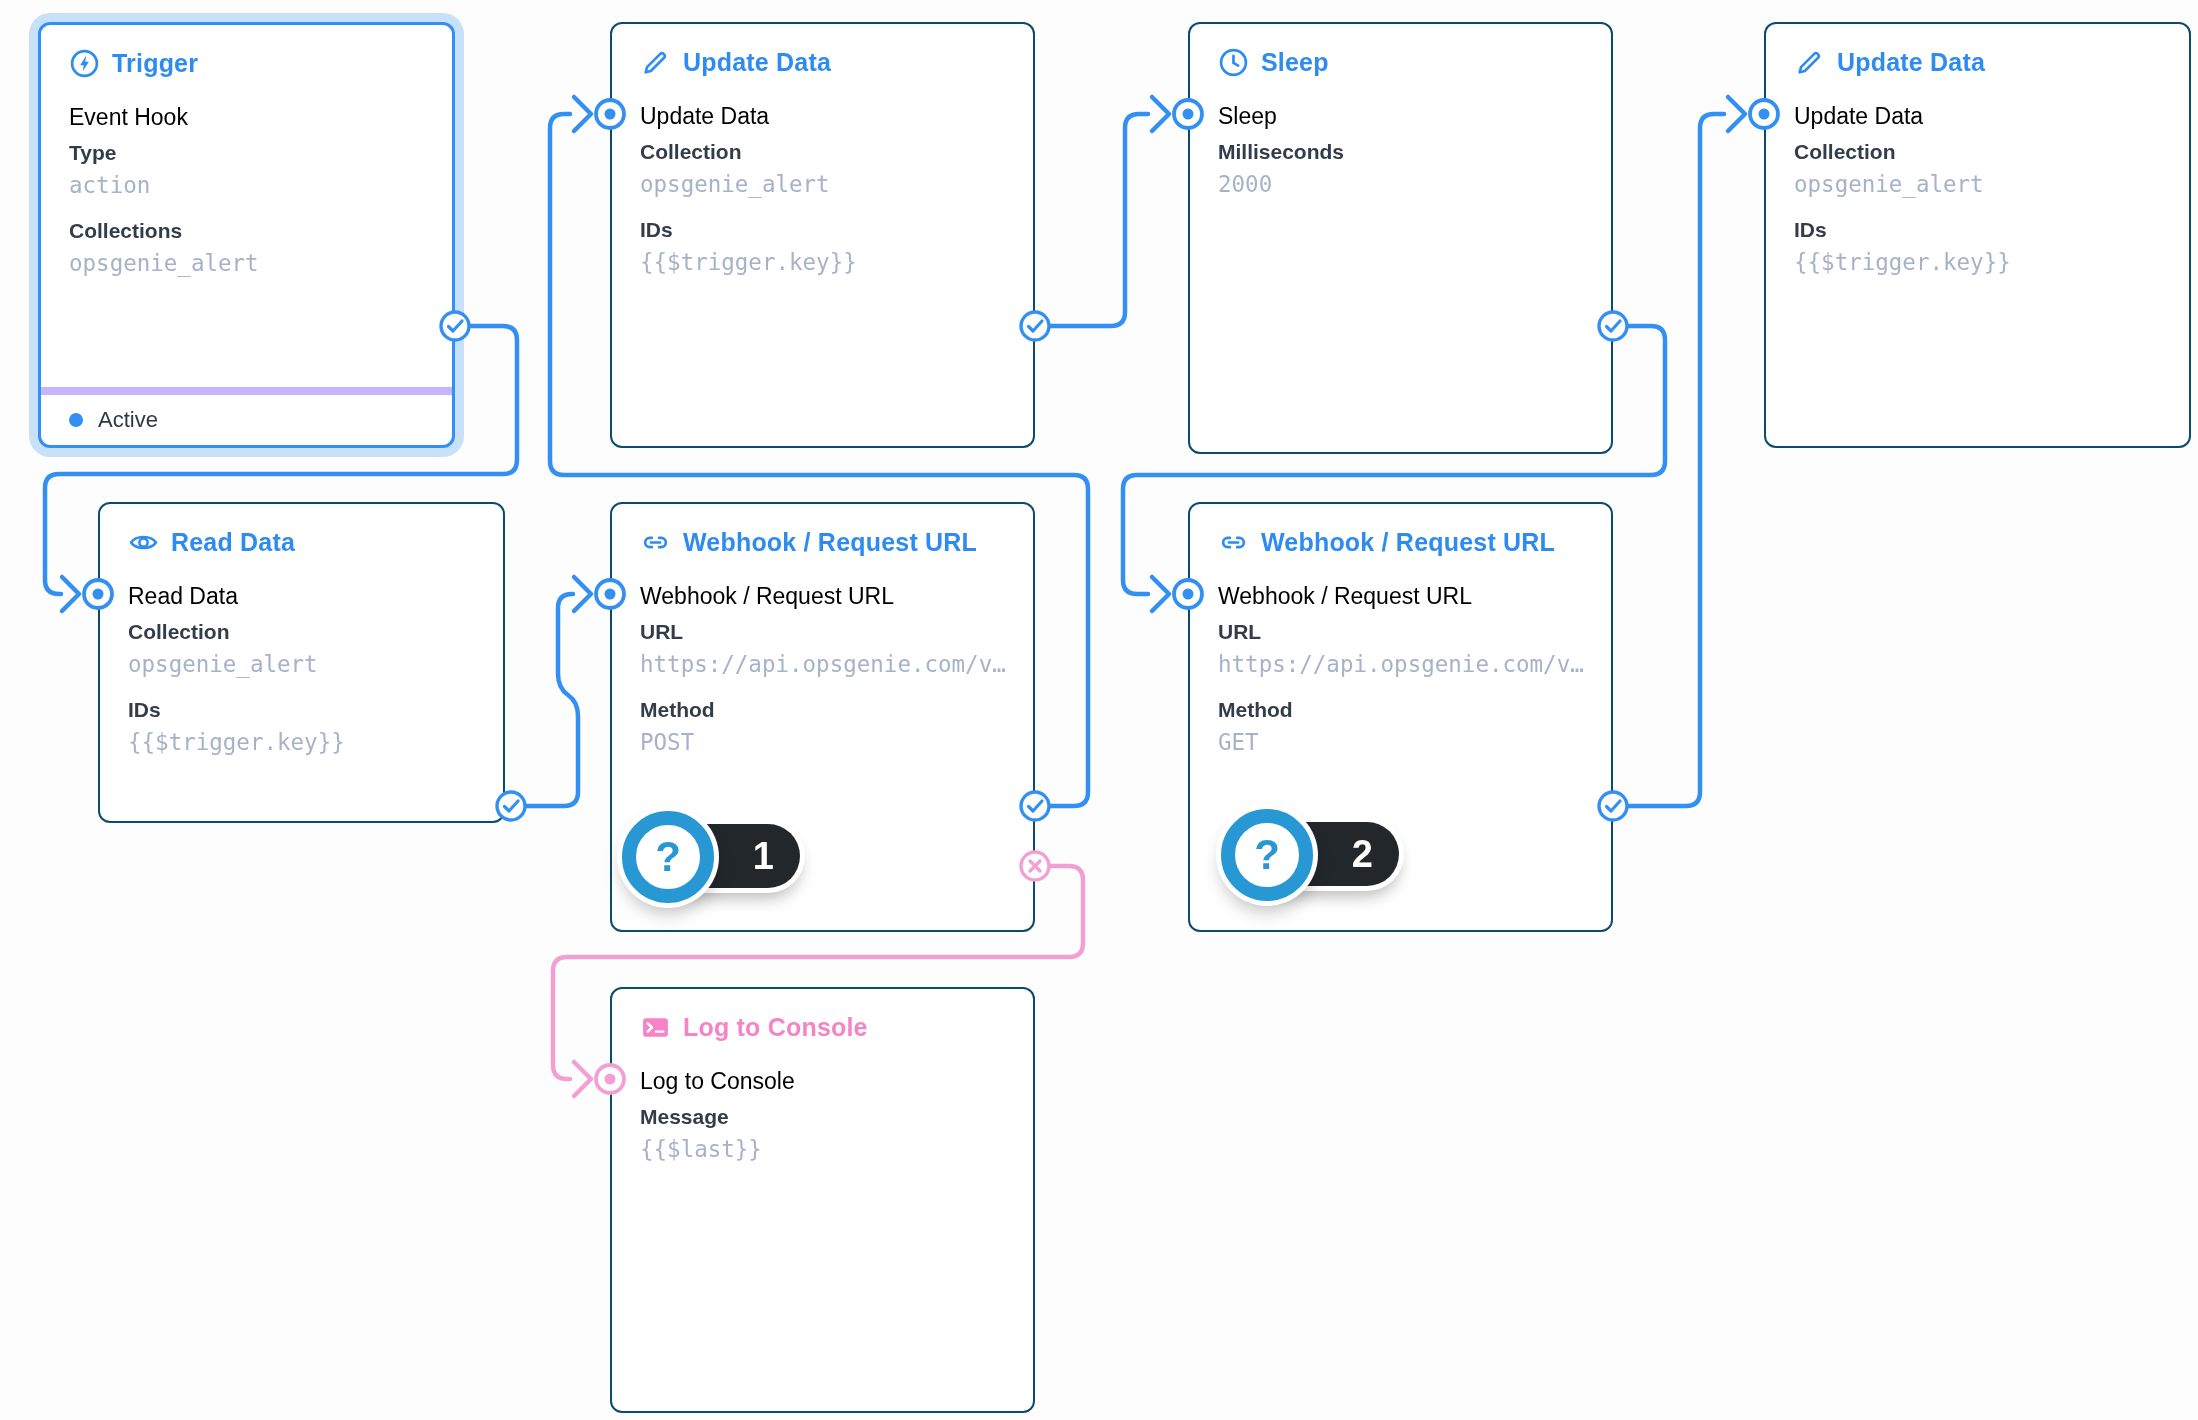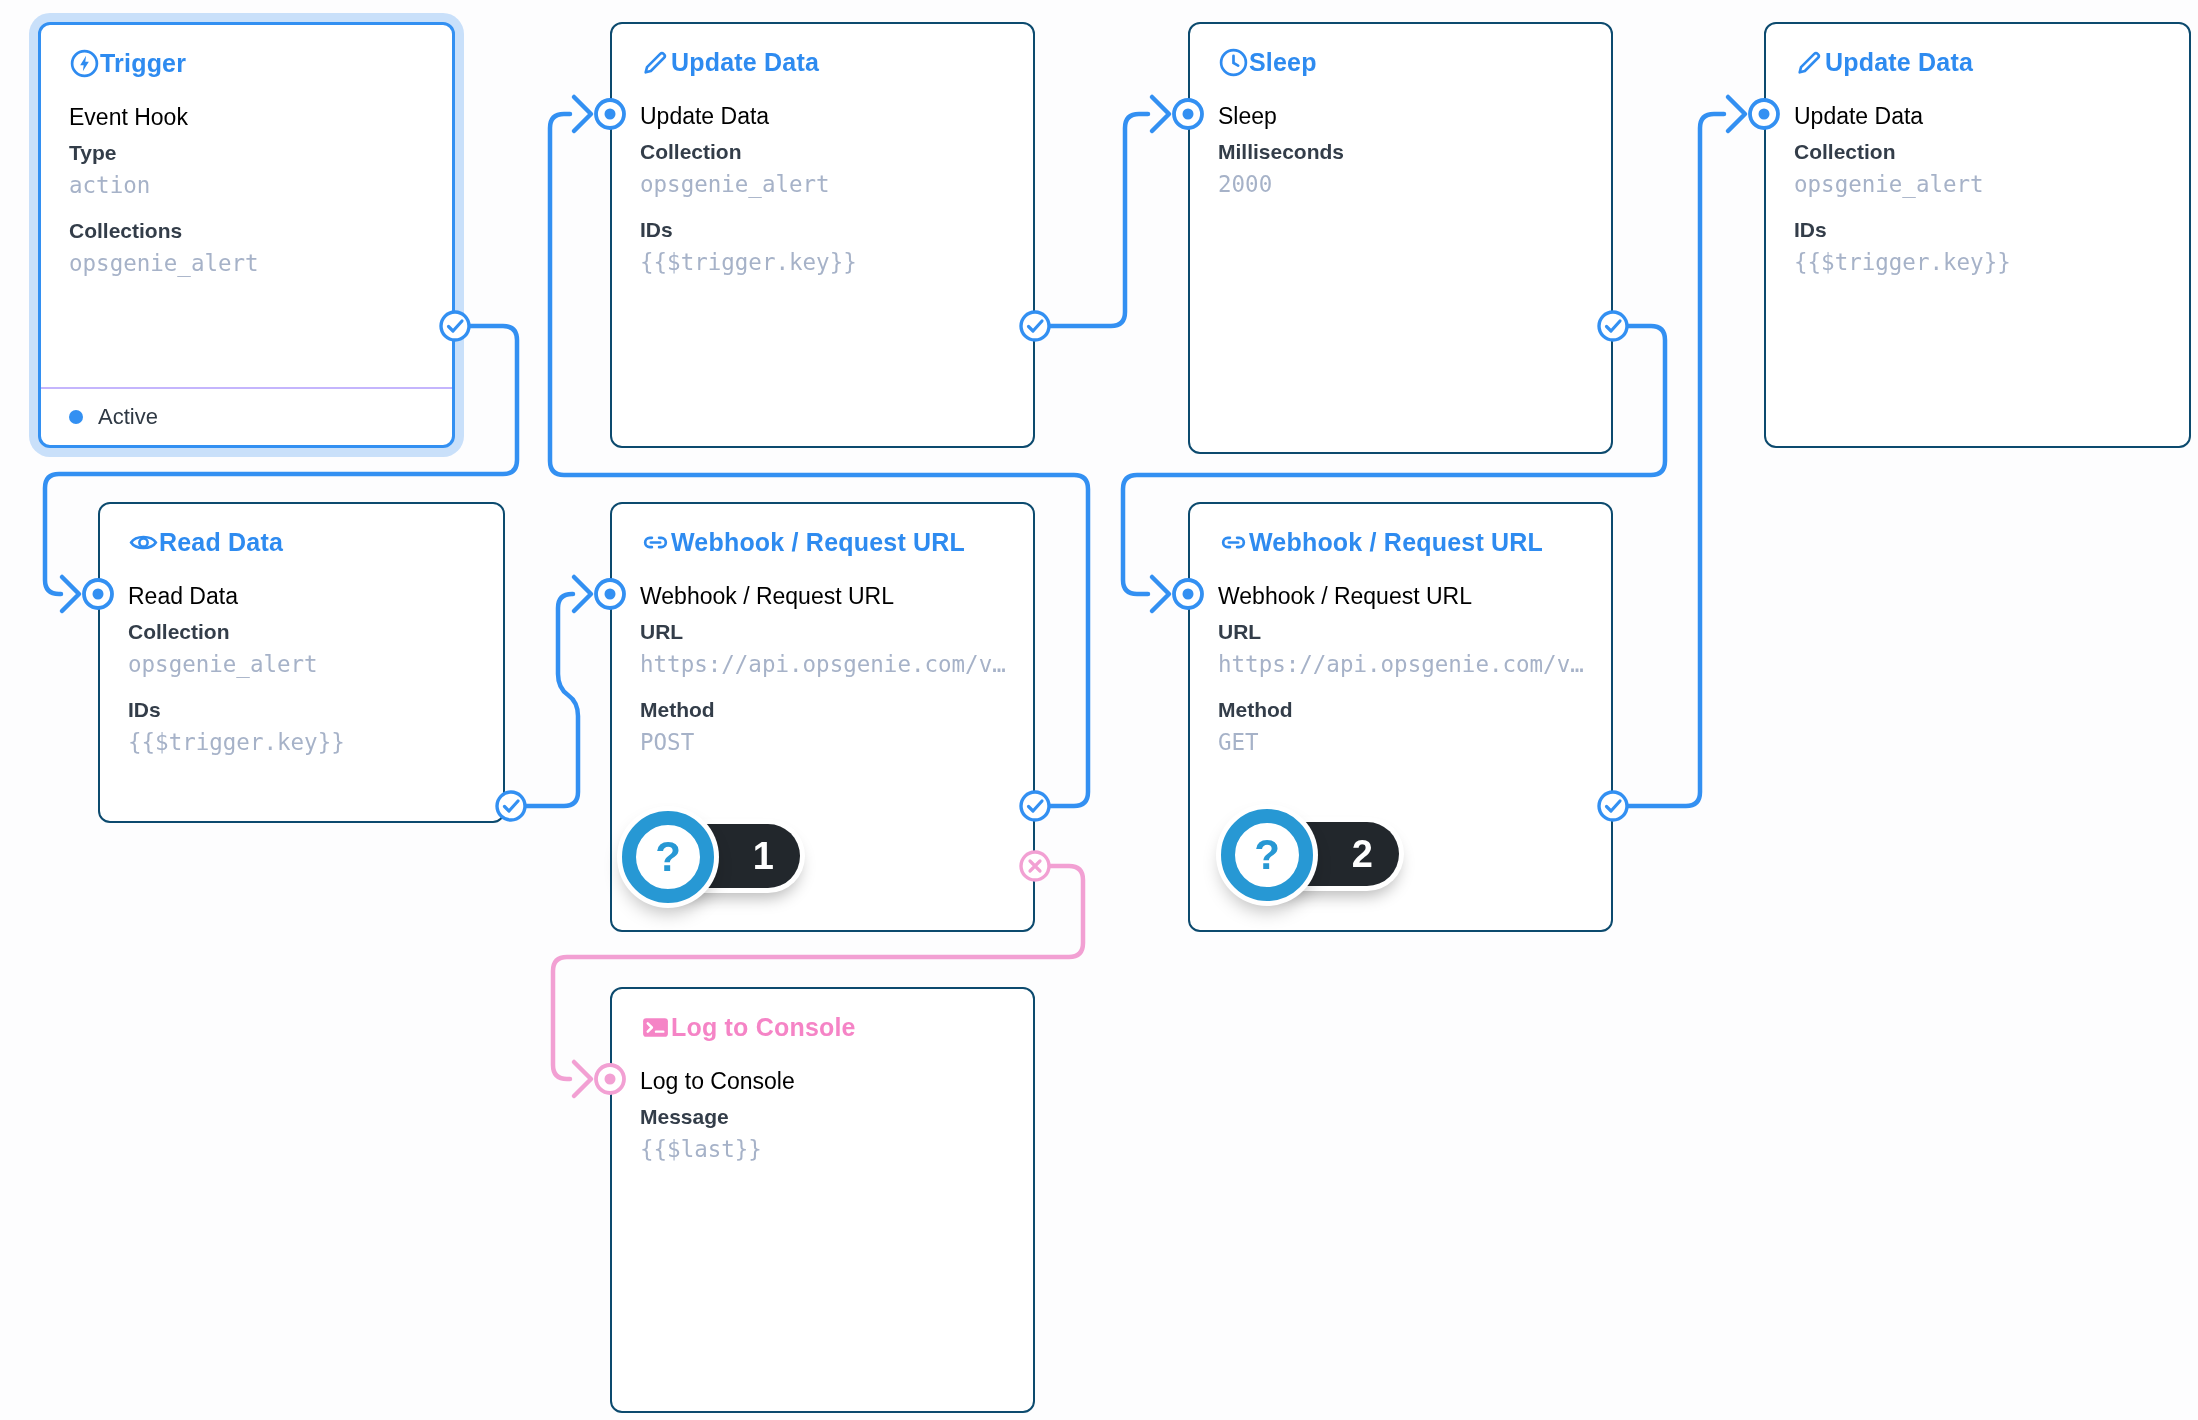--- a/index.html
+++ b/index.html
@@ -10,32 +10,32 @@
   }
   
   .node{
     position:absolute;background:#FFFFFF;border:2px solid #0c4a6e;
     border-radius:12px;box-sizing:border-box;z-index:2;
   }
   .node.selected{
     border:3px solid #3390F2;border-radius:12px;
     box-shadow:0 0 0 9px #C9E0FA;
   }
-  .card-head{display:flex;align-items:center;padding:20px 28px 0 28px;height:36px;}
+  .card-head{display:flex;align-items:center;gap:12px;padding:20px 28px 0 28px;height:36px;}
   .card-head .hicon{flex:0 0 auto;width:31px;height:31px;}
   .card-title{font-size:25px;font-weight:700;color:#2E8BF0;letter-spacing:.2px;white-space:nowrap;}
   .node.pink .card-title{color:#F584C6;}
   .node-name{margin:20px 28px 0 28px;height:32px;line-height:32px;font-size:23px;color:#000000;white-space:nowrap;}
   .fields{margin:4px 28px 0 28px;}
   .field + .field{margin-top:13px;}
   .flabel{height:32px;line-height:32px;font-size:21px;font-weight:700;color:#333D49;}
   .fvalue{height:33px;line-height:33px;font-size:22.5px;color:#A6B2C8;
     font-family:"DejaVu Sans Mono", monospace;white-space:nowrap;overflow:hidden;}
   .card-footer{
-    position:absolute;left:0;right:0;bottom:0;height:58px;border-top:2px solid #c4b5fd;
+    position:absolute;left:0;right:0;bottom:0;height:58px;border-top:8px solid #c4b5fd;
     display:flex;align-items:center;gap:15px;padding:0 28px;box-sizing:border-box;
   }
   .status-dot{width:14px;height:14px;border-radius:50%;background:#3390F2;}
   .status-text{font-size:22px;color:#2F3944;}
   
   .n0{left:38px; top:22px; width:417px;height:426px;}
   .n1{left:610px;top:22px; width:425px;height:426px;}
   .n2{left:1188px;top:22px;width:425px;height:432px;}
   .n3{left:1764px;top:22px;width:427px;height:426px;}
   .n4{left:98px; top:502px;width:407px;height:321px;}

